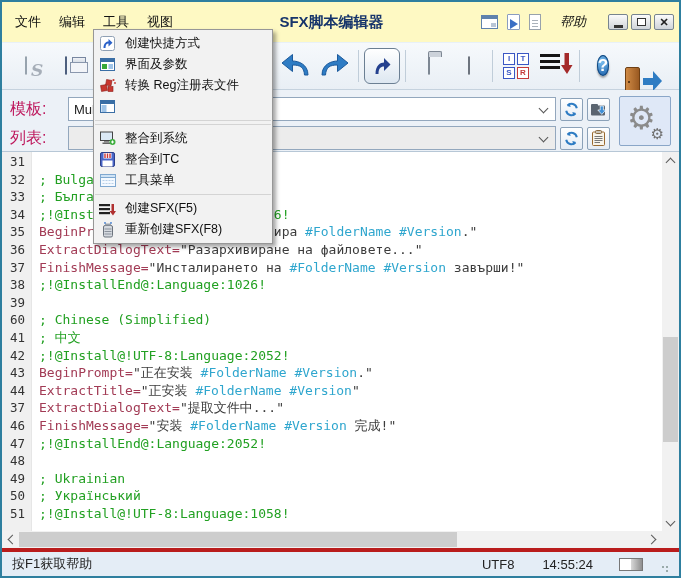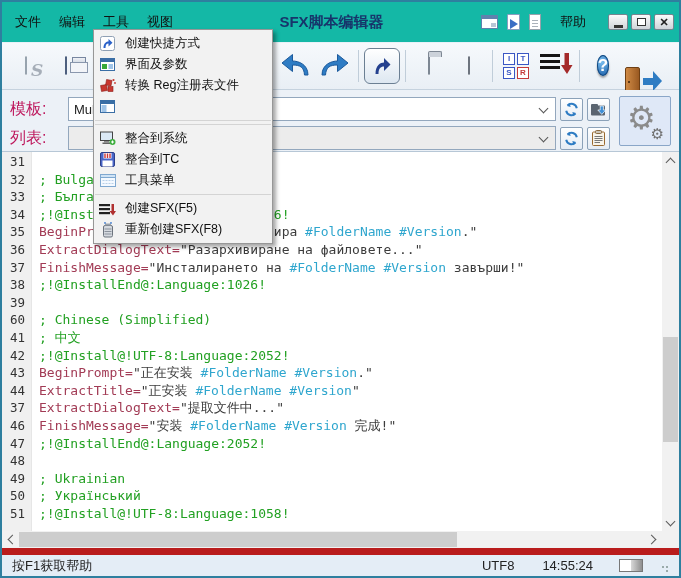--- a/index.html
+++ b/index.html
@@ -2,25 +2,25 @@
 <html><head>
 <meta charset="utf-8">
 <style>
   * { margin:0; padding:0; box-sizing:border-box; }
   html,body { width:681px; height:578px; font-family:"Liberation Sans",sans-serif; }
   .window { width:681px; height:578px; border:2px solid #2e7f9f; background:#bdd8ee;
             display:flex; flex-direction:column; position:relative; overflow:hidden; }
 
   
   .titlebar { height:40px; display:flex; align-items:center; padding:0 5px 0 4px;
-              background:#14b8a6; flex:0 0 auto; }
+              background:#fef9c3; flex:0 0 auto; }
   .menu-label { padding:4px 9px; font-size:13px; color:#111; cursor:default; }
   .app-title { flex:1; text-align:center; font-weight:bold; font-size:15px; color:#17356b; }
   .tb-mini { display:flex; align-items:center; gap:9px; margin-right:8px; }
-  .help-label { font-size:13px; margin:0 10px 0 2px; }
+  .help-label { font-size:13px; margin:0 10px 0 2px;font-style:italic; }
   .winbtn { width:20px; height:16px; border:1px solid #77848f; border-radius:2px; margin-left:3px;
             background:linear-gradient(#fbfbfb,#cfd4d9); display:inline-flex; align-items:center;
             justify-content:center; }
   .g-min { width:9px; height:3px; background:#333; margin-top:8px; }
   .g-max { width:9px; height:8px; border:1.5px solid #333; background:#fff; }
   .g-cls { font-size:11px; font-weight:bold; color:#222; line-height:1; }
 
   
   .toolbar { height:48px; background:linear-gradient(#f6f9fc,#e9eff5); border-top:1px solid #e8f1f8;
              border-bottom:1px solid #c5d2de; display:flex; align-items:center; padding:0 4px; flex:0 0 auto; }
@@ -71,21 +71,21 @@
   .left { transform:rotate(135deg); margin-left:4px; }
   .right { transform:rotate(-45deg); margin-right:4px; }
 
   .hscroll { height:17px; background:#f1f1f1; position:relative; margin-right:17px; flex:0 0 auto; }
   .harrow { position:absolute; top:0; width:17px; height:17px; display:flex; align-items:center;
             justify-content:center; }
   .hthumb { position:absolute; top:1px; height:15px; left:17px; width:438px; background:#cdcdcd; }
   .corner { position:absolute; right:0; width:17px; height:17px; background:#f1f1f1; }
 
   
-  .statusbar { height:28px; background:#e4edf6; border-top:7px solid #b91c1c; display:flex;
+  .statusbar { height:28px; background:#e4edf6; border-top:4px solid #b91c1c; display:flex;
                align-items:center; padding:0 10px; font-size:13px; color:#222; flex:0 0 auto; }
   .sb-help { flex:1; }
   .sb-enc { margin-right:28px; }
   .sb-time { margin-right:26px; }
   .sb-ind { width:24px; height:13px; border:1px solid #777;
             background:linear-gradient(90deg,#ffffff 0 50%,#d8d8d8 50%,#8f8f8f); margin-right:18px; }
   .sb-grip { width:8px; height:8px; align-self:flex-end; margin-bottom:3px;
              background:radial-gradient(circle at 2px 2px,#9aa 1px,transparent 1.2px),
                         radial-gradient(circle at 6px 2px,#9aa 1px,transparent 1.2px),
                         radial-gradient(circle at 6px 6px,#9aa 1px,transparent 1.2px); }

